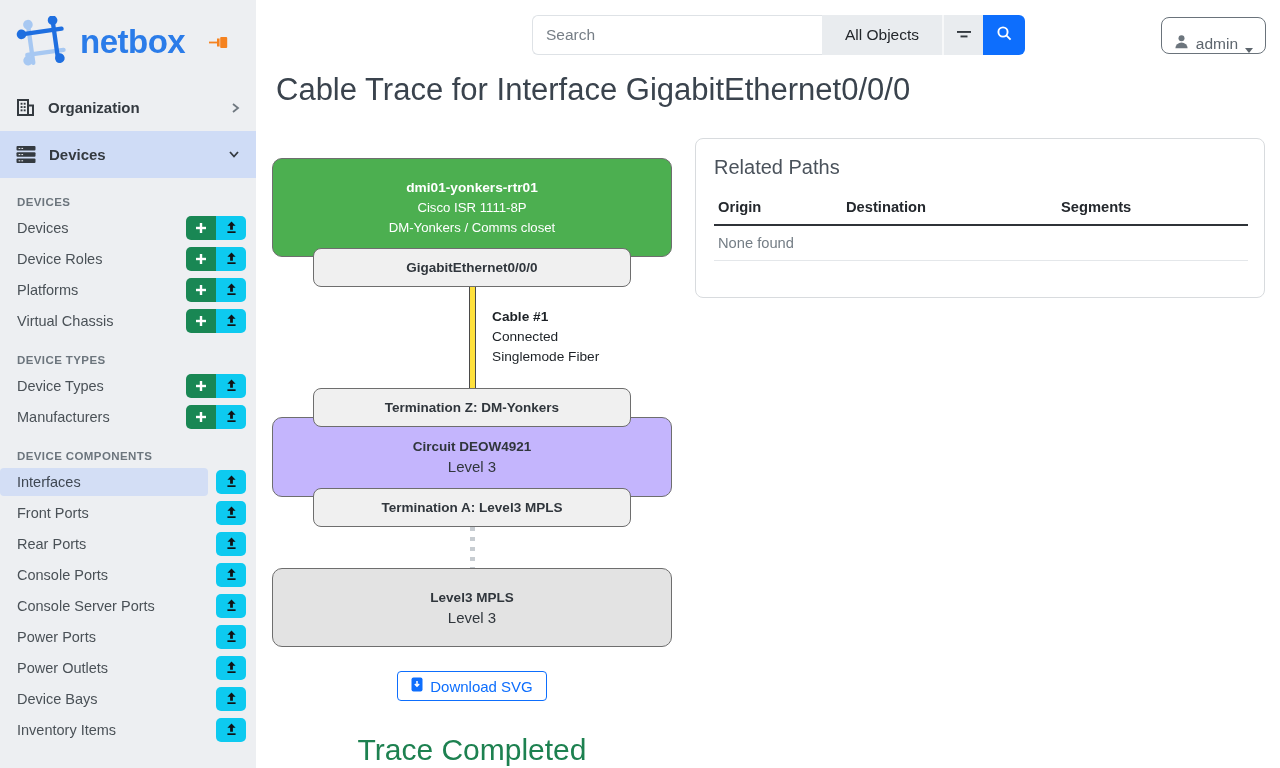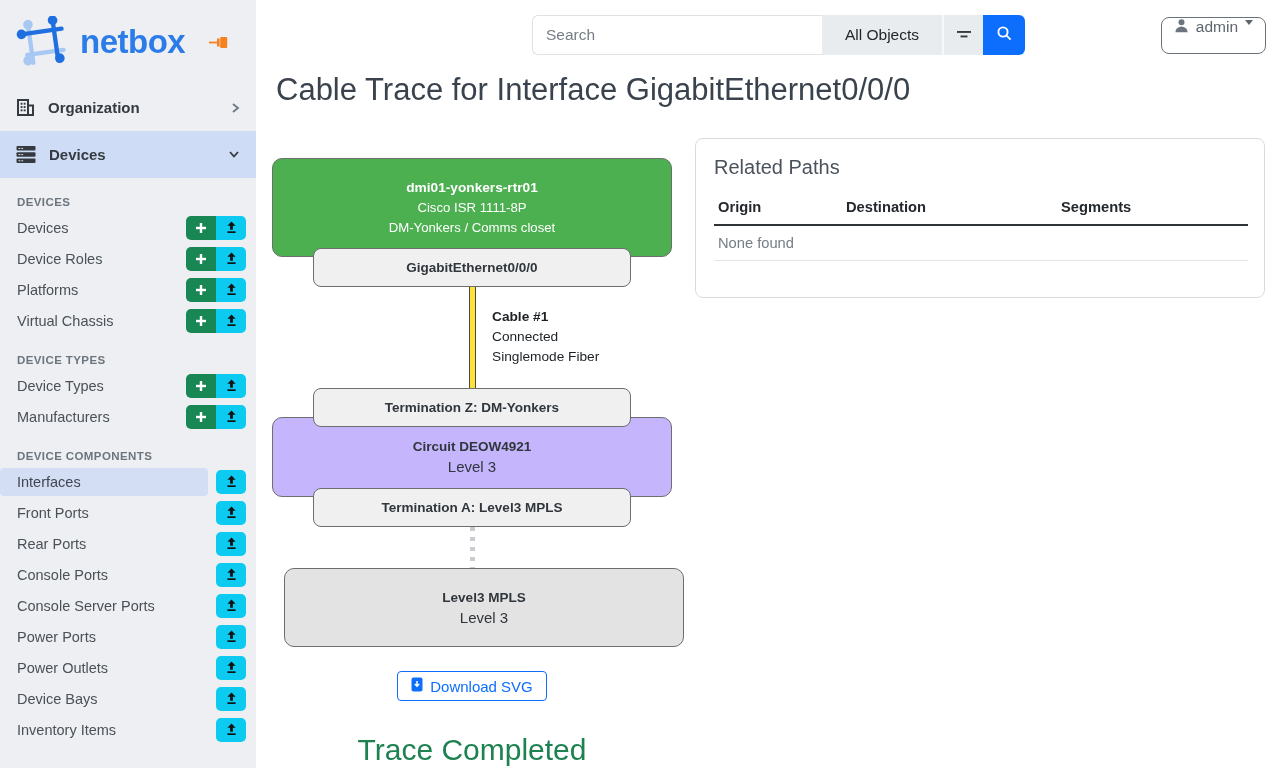--- a/index.html
+++ b/index.html
@@ -40,21 +40,21 @@
                   border-radius:6px 0 0 6px; padding:0 13px; font-size:15.5px; color:#212529;
                   outline:none; font-family:"Liberation Sans",sans-serif; }
   .search-input::placeholder { color:#767e86; }
   .scope-seg { width:120px; background:#e9ecef; display:flex; align-items:center; justify-content:center;
                font-size:15.5px; color:#23272b; cursor:pointer; }
   .filter-seg { width:41px; background:#e9ecef; border-left:2px solid #f7f8f9;
                 display:flex; align-items:center; justify-content:center; cursor:pointer; }
   .go-seg { width:42px; background:#0d6efd; border-radius:0 6px 6px 0;
             display:flex; align-items:center; justify-content:center; cursor:pointer; border:none; }
 
-  .user-btn { position:absolute; right:14px; top:17px; height:37px; display:flex; align-items:flex-start;
+  .user-btn { position:absolute; right:14px; top:17px; height:37px; display:flex; align-items:flex-end;
               gap:7px; padding:0 12px; border:1px solid #6a737b; border-radius:8px; background:#fff;
               color:#5d656d; font-size:15.5px; cursor:pointer; }
   .caret-down { width:0; height:0; border-left:4.5px solid transparent; border-right:4.5px solid transparent;
                 border-top:5px solid #5d656d; margin-top:2px; }
 
   .page-title { position:absolute; left:20px; top:72px; font-size:31px; font-weight:400;
                 color:#3a434d; line-height:36px; }
 
   
   .tbox { position:absolute; border:1px solid #6e6e6e; text-align:center;
@@ -73,21 +73,21 @@
   .term-box { left:57px; width:318px; height:39px; background:#f0f0f0; border-radius:8px;
               font-weight:bold; font-size:13.5px; color:#30363c; z-index:3; cursor:pointer; }
   .term-z { top:388px; }
   .term-a { top:488px; }
   .circuit-box { left:16px; top:417px; width:400px; height:80px; background:#c4b5fd; border-radius:10px;
                  line-height:20px; color:#30363c; z-index:2; cursor:pointer; }
   .circuit-box .ttl, .far-box .ttl { font-weight:bold; font-size:13.5px; }
   .circuit-box .sub, .far-box .sub { font-size:15px; }
   .dotted-line { position:absolute; left:214px; top:527px; width:5px; height:41px;
                  background:repeating-linear-gradient(to bottom,#c7ccd1 0 4px,transparent 4px 10px); }
-  .far-box { left:28px; top:568px; width:400px; height:79px; background:#e3e3e3; border-radius:10px;
+  .far-box { left:16px; top:568px; width:400px; height:79px; background:#e3e3e3; border-radius:10px;
              line-height:20px; color:#30363c; z-index:1; cursor:pointer; }
   .dl-row { position:absolute; left:16px; top:671px; width:400px; display:flex; justify-content:center; }
   .dl-btn { display:inline-flex; align-items:center; gap:7px; height:30px; padding:0 13px;
             border:1px solid #0d6efd; border-radius:4px; background:#fff; color:#0d6efd;
             font-size:15px; cursor:pointer; font-family:"Liberation Sans",sans-serif; }
   .trace-status { position:absolute; left:16px; top:733px; width:400px; text-align:center;
                   font-size:30px; color:#1d8150; line-height:34px; }
 
   
   .rp-card { position:absolute; left:439px; top:138px; width:570px; height:160px; background:#fff;

